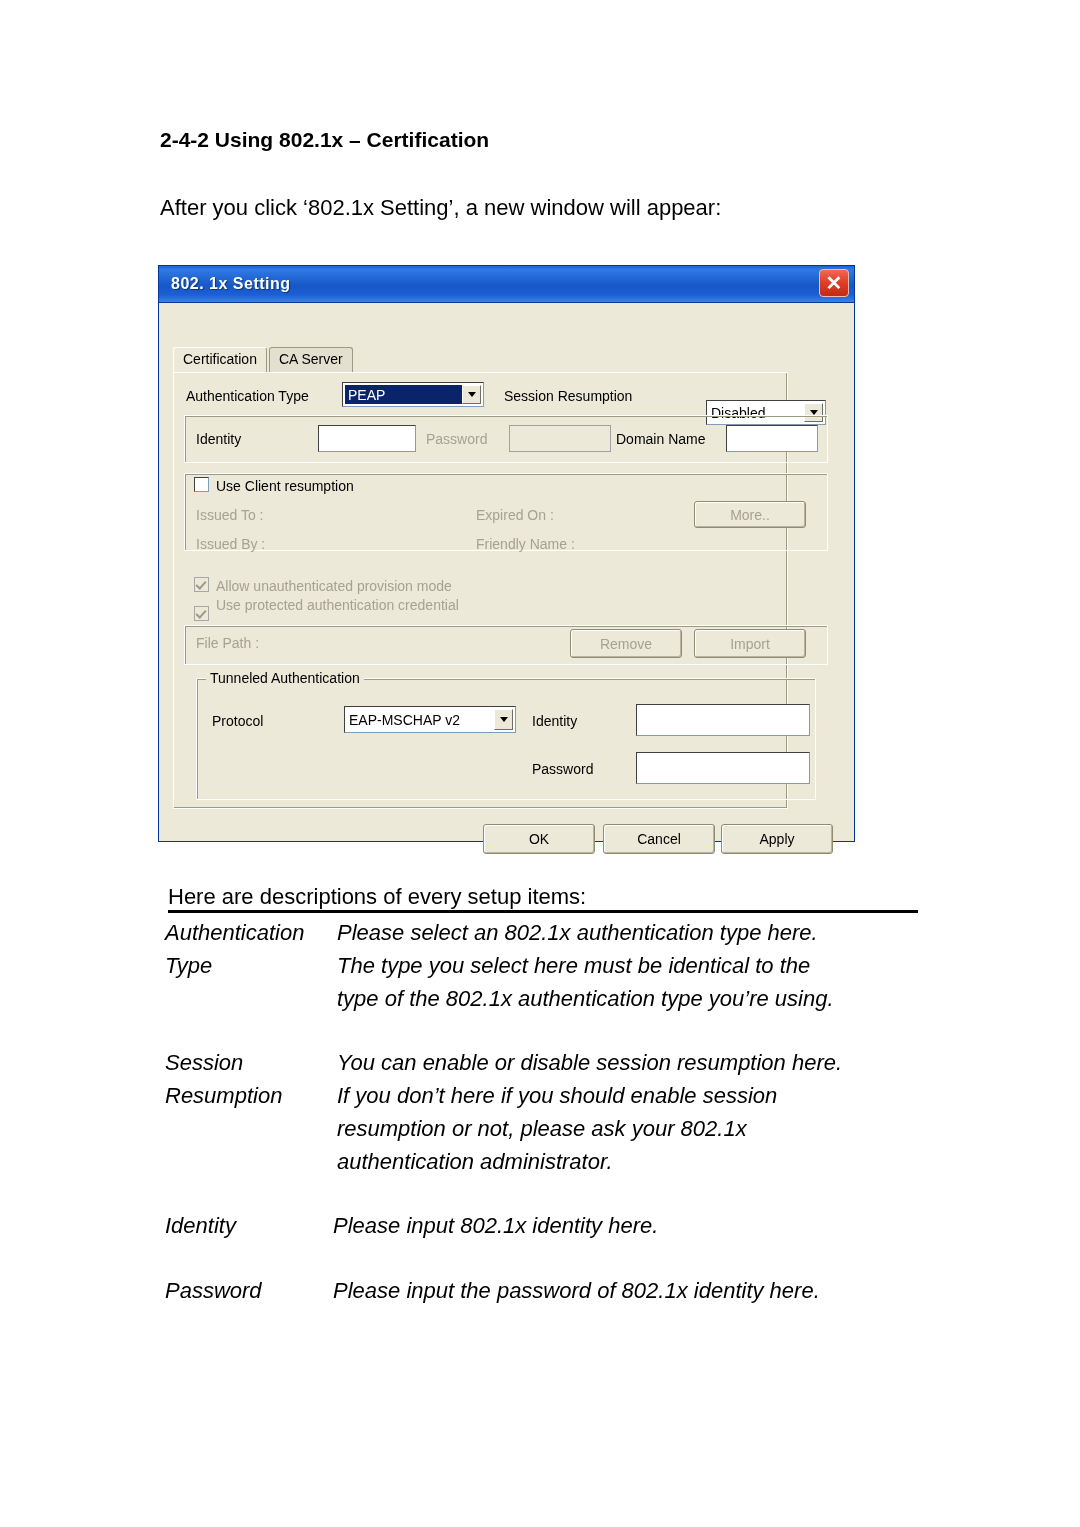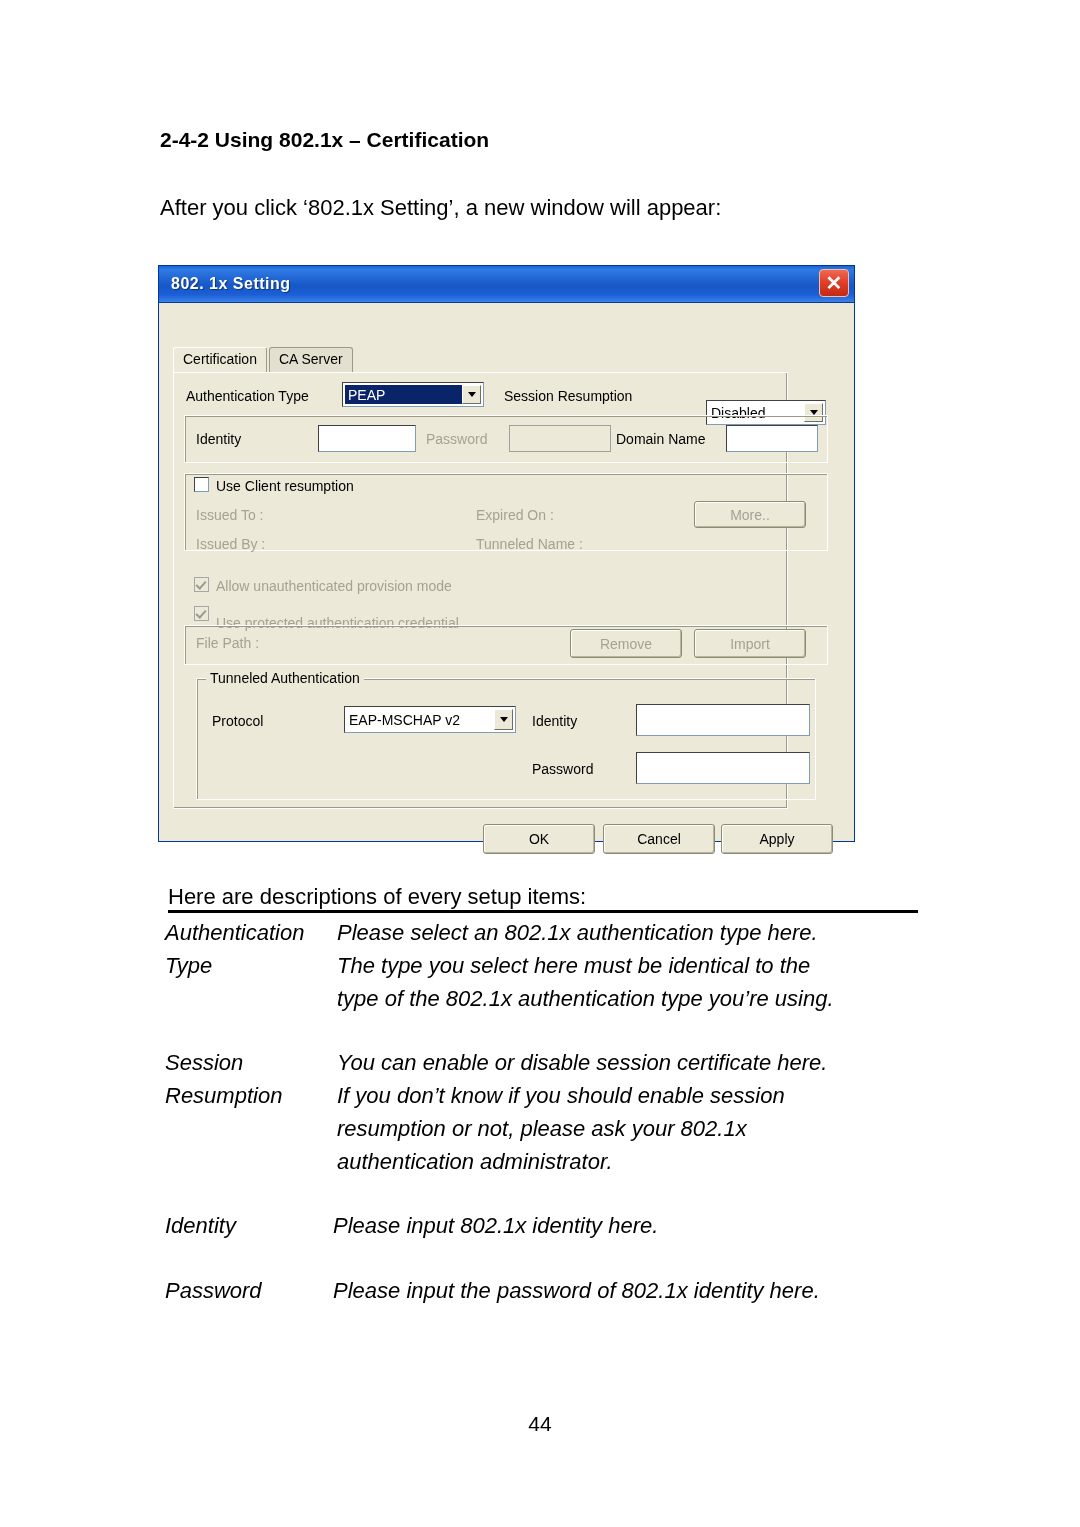--- a/index.html
+++ b/index.html
@@ -332,27 +332,27 @@
         <div class="textbox" style="left:552px; top:52px; width:92px; height:27px;"></div>
 
         <div class="group" style="left:10px; top:100px; width:644px; height:78px;"></div>
         <div class="checkbox" style="left:20px; top:104px;"></div>
         <div class="lbl" style="left:42px; top:105px;">Use Client resumption</div>
 
         <div class="lbl dim" style="left:22px; top:134px;">Issued To :</div>
         <div class="lbl dim" style="left:302px; top:134px;">Expired On :</div>
         <div class="btn dim" style="left:520px; top:128px; width:112px; height:27px;">More..</div>
         <div class="lbl dim" style="left:22px; top:163px;">Issued By :</div>
-        <div class="lbl dim" style="left:302px; top:163px;">Tunneled Name :</div>
+        <div class="lbl dim" style="left:302px; top:163px;">Friendly Name :</div>
 
         <div class="checkbox dim checked" style="left:20px; top:204px;"></div>
         <div class="lbl dim" style="left:42px; top:205px;">Allow unauthenticated provision mode</div>
 
         <div class="checkbox dim checked" style="left:20px; top:233px;"></div>
-        <div class="lbl dim" style="left:42px; top:242px;">Use protected authentication credential</div>
+        <div class="lbl dim" style="left:42px; top:224px;">Use protected authentication credential</div>
 
         <div class="group" style="left:10px; top:252px; width:644px; height:40px;"></div>
         <div class="lbl dim" style="left:22px; top:262px;">File Path :</div>
         <div class="btn dim" style="left:396px; top:256px; width:112px; height:29px;">Remove</div>
         <div class="btn dim" style="left:520px; top:256px; width:112px; height:29px;text-align:center;">Import</div>
 
         <div class="group" style="left:22px; top:305px; width:620px; height:122px;"></div>
         <div class="group-title" style="left:32px; top:297px;">Tunneled Authentication</div>
 
         <div class="lbl" style="left:38px; top:340px;">Protocol</div>
@@ -379,25 +379,24 @@
   <div class="rule"></div>
 
   <div class="term" style="left:165px; top:920px;">Authentication</div>
   <div class="term" style="left:165px; top:953px;">Type</div>
   <div class="defline" style="left:337px; top:920px;">Please select an 802.1x authentication type here.</div>
   <div class="defline" style="left:337px; top:953px;">The type you select here must be identical to the</div>
   <div class="defline" style="left:337px; top:986px;">type of the 802.1x authentication type you’re using.</div>
 
   <div class="term" style="left:165px; top:1050px;">Session</div>
   <div class="term" style="left:165px; top:1083px;">Resumption</div>
-  <div class="defline" style="left:337px; top:1050px;">You can enable or disable session certificate here.</div>
-  <div class="defline" style="left:337px; top:1083px;">If you don’t know if you should enable session</div>
+  <div class="defline" style="left:337px; top:1050px;">You can enable or disable session resumption here.</div>
+  <div class="defline" style="left:337px; top:1083px;">If you don’t here if you should enable session</div>
   <div class="defline" style="left:337px; top:1116px;">resumption or not, please ask your 802.1x</div>
   <div class="defline" style="left:337px; top:1149px;">authentication administrator.</div>
 
   <div class="term" style="left:165px; top:1213px;">Identity</div>
   <div class="defline" style="left:333px; top:1213px;">Please input 802.1x identity here.</div>
 
   <div class="term" style="left:165px; top:1278px;">Password</div>
   <div class="defline" style="left:333px; top:1278px;">Please input the password of 802.1x identity here.</div>
 
-  <div class="pagenum">44</div>
 </div>
 
 </body></html>

